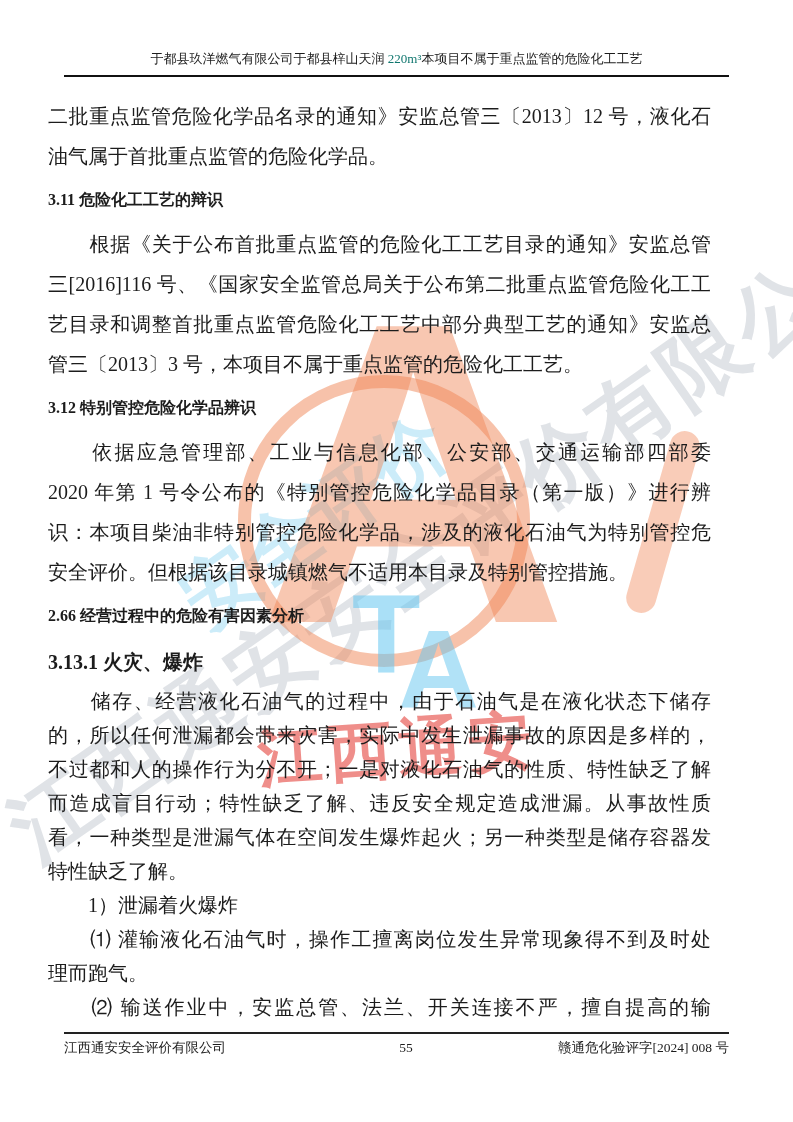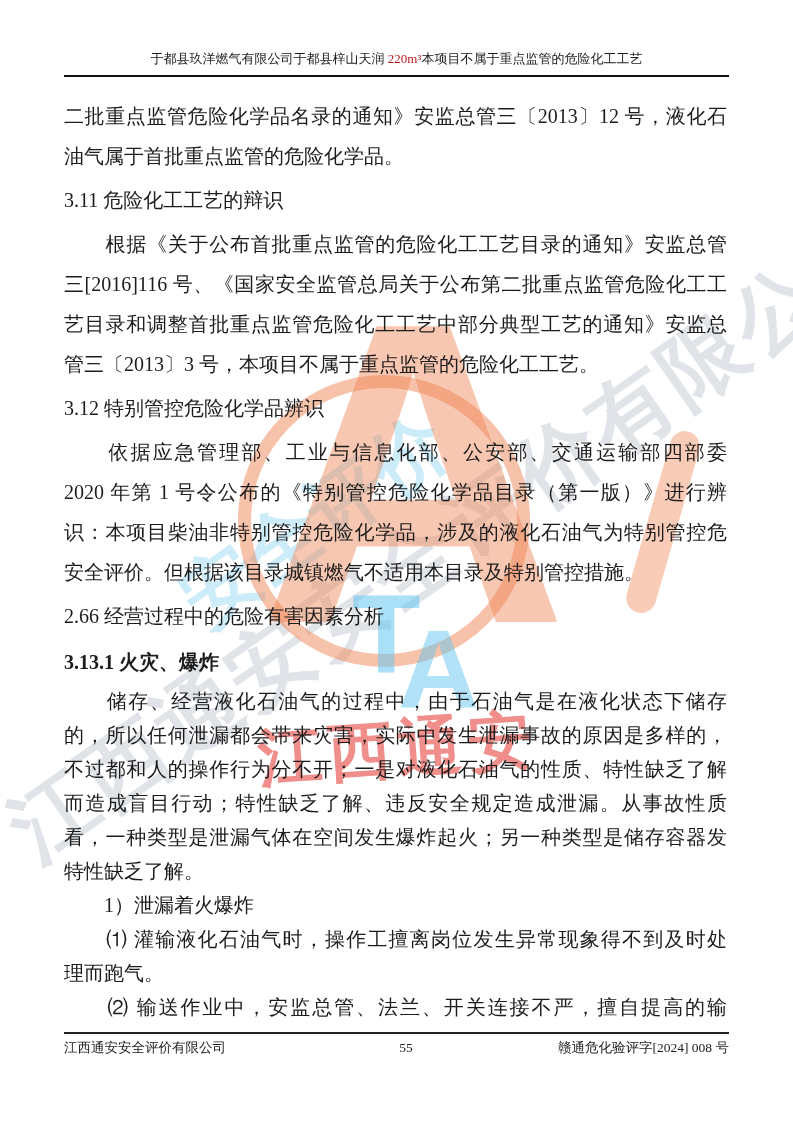--- a/index.html
+++ b/index.html
@@ -43,26 +43,26 @@
   .wm-red{
     left:258px;top:706px;font-size:64px;font-weight:700;letter-spacing:6px;
     white-space:nowrap;color:rgba(227,60,53,.58);transform:rotate(-4deg);
   }
   
   .header{
     position:absolute;z-index:2;left:64px;right:64px;top:50px;
     text-align:center;font-size:13px;white-space:nowrap;
     padding-bottom:7px;border-bottom:2px solid #111;
   }
-  .header .vol{color:#b91c1c}
+  .header .vol{color:#0f766e}
   
-  .doc{position:absolute;z-index:2;left:64px;width:663px;top:96px}
+  .doc{position:absolute;z-index:2;left:48px;width:663px;top:96px}
   .ln{font-size:20px;height:40px;line-height:40px;overflow:hidden}
   .lt{font-size:20px;height:34px;line-height:34px;overflow:hidden}
-  .h2{font-size:20px;font-weight:400;height:48px;line-height:48px}
+  .h2{font-size:16px;font-weight:700;height:48px;line-height:48px}
   .h3{font-size:20px;font-weight:700;height:44px;line-height:44px}
   .j{text-align:justify;text-align-last:justify}
   
   .footer{
     position:absolute;z-index:2;left:64px;right:64px;top:1032px;
     border-top:2px solid #222;padding-top:5px;
     display:flex;justify-content:space-between;align-items:baseline;
     font-size:13.5px;
   }
   .footer .pn{transform:translateX(14px)}

